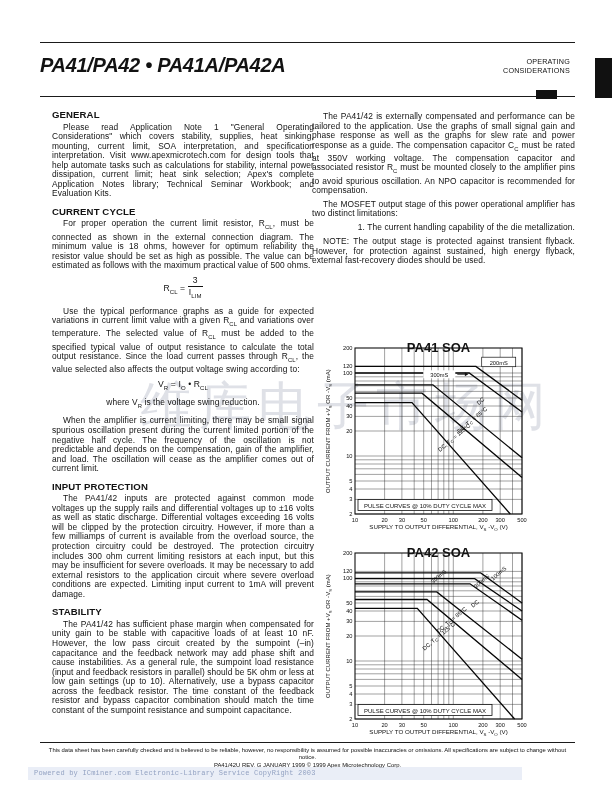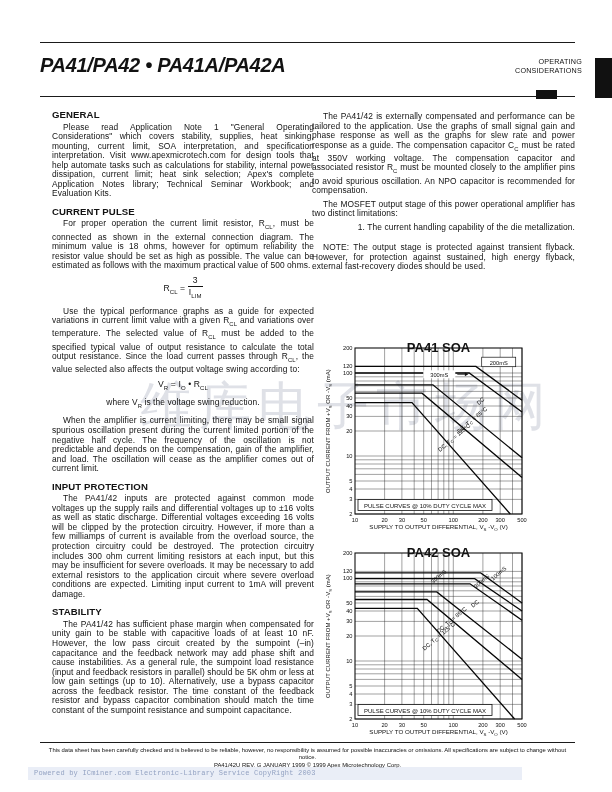--- a/index.html
+++ b/index.html
@@ -1,20 +1,20 @@
 <!DOCTYPE html>
 <html><head>
 <meta charset="utf-8">
 <style>
   html,body{margin:0;padding:0;background:#888;}
   #page{position:relative;width:612px;height:792px;background:#ffffff;margin:0 auto;
         font-family:"Liberation Sans",sans-serif;color:#121212;overflow:hidden;}
   .rule{position:absolute;background:#1a1a1a;height:1.4px;}
   #title{position:absolute;left:40px;top:54px;font-size:20px;font-weight:bold;letter-spacing:-0.3px;font-style:italic;}
-  #hdr-right{position:absolute;right:30px;top:58px;text-align:right;font-size:7.2px;line-height:8.6px;letter-spacing:0.2px;}
+  #hdr-right{position:absolute;right:42px;top:58px;text-align:right;font-size:7.2px;line-height:8.6px;letter-spacing:0.2px;}
   .blackmark{position:absolute;background:#111;}
   .col{position:absolute;top:110px;width:262px;font-size:8.4px;line-height:9.55px;text-align:justify;letter-spacing:0.1px;}
   #col-left{left:52px;}
   #col-right{left:312px;width:263px;}
   .sec-head{font-weight:bold;font-size:9.6px;letter-spacing:0.1px;margin:8px 0 3px 0;text-align:left;}
   .para{margin:0 0 4px 0;text-indent:11px;}
   .list-item{padding-left:12px;text-indent:-12px;margin:1px 0;text-align:right;}
   .formula{text-align:center;font-size:8.6px;margin:5px 0;text-indent:0;}
   .frac{display:inline-block;vertical-align:middle;text-align:center;}
   .frac .num{display:block;border-bottom:0.9px solid #111;padding:0 5px 1px 5px;}
@@ -54,21 +54,21 @@
   <div class="rule" style="left:40px;top:96px;width:535px;"></div>
   <div class="blackmark" style="left:536px;top:90px;width:21px;height:9px;"></div>
   <div class="blackmark" style="left:595px;top:58px;width:17px;height:40px;"></div>
 
   <div id="wm-cn">维库电子市场网</div>
 
   <div id="col-left" class="col">
     <div class="sec-head" style="margin-top:0;">GENERAL</div>
     <div class="para">Please read Application Note 1 "General Operating Considerations" which covers stability, supplies, heat sinking, mounting, current limit, SOA interpretation, and specification interpretation. Visit www.apexmicrotech.com for design tools that help automate tasks such as calculations for stability, internal power dissipation, current limit; heat sink selection; Apex's complete Application Notes library; Technical Seminar Workbook; and Evaluation Kits.</div>
 
-    <div class="sec-head">CURRENT PULSE</div>
+    <div class="sec-head">CURRENT CYCLE</div>
     <div class="para">For proper operation the current limit resistor, R<sub>CL</sub>, must be connected as shown in the external connection diagram. The minimum value is 18 ohms, however for optimum reliability the resistor value should be set as high as possible. The value can be estimated as follows with the maximum practical value of 500 ohms.</div>
 
     <div class="formula">
       <span>R<sub>CL</sub>  =</span>
       <span class="frac">
         <span class="num">3</span>
         <span class="den">I<sub>LIM</sub></span>
       </span>
     </div>
 
@@ -82,21 +82,21 @@
 
     <div class="sec-head">STABILITY</div>
     <div class="para">The PA41/42 has sufficient phase margin when compensated for unity gain to be stable with capacitive loads of at least 10 nF. However, the low pass circuit created by the sumpoint (–in) capacitance and the feedback network may add phase shift and cause instabilities. As a general rule, the sumpoint load resistance (input and feedback resistors in parallel) should be 5K ohm or less at low gain settings (up to 10). Alternatively, use a bypass capacitor across the feedback resistor. The time constant of the feedback resistor and bypass capacitor combination should match the time constant of the sumpoint resistance and sumpoint capacitance.</div>
   </div>
 
   <div id="col-right" class="col">
     <div class="para" style="margin-top:2px;">The PA41/42 is externally compensated and performance can be tailored to the application. Use the graphs of small signal gain and phase response as well as the graphs for slew rate and power response as a guide. The compensation capacitor C<sub>C</sub> must be rated at 350V working voltage. The compensation capacitor and associated resistor R<sub>C</sub> must be mounted closely to the amplifier pins to avoid spurious oscillation. An NPO capacitor is recommended for compensation.</div>
 
     <div class="para">The MOSFET output stage of this power operational amplifier has two distinct limitations:</div>
     <div class="list-item">1. The current handling capability of the die metallization.</div>
-    <div class="para" style="margin-top:11px;">NOTE: The output stage is protected against transient flyback. However, for protection against sustained, high energy flyback, external fast-recovery diodes should be used.</div>
+    <div class="para" style="margin-top:5px;">NOTE: The output stage is protected against transient flyback. However, for protection against sustained, high energy flyback, external fast-recovery diodes should be used.</div>
   </div>
 
   <div id="chart0" class="chart">
     <div class="ctitle">PA41 SOA</div>
     <div class="ylab">OUTPUT CURRENT FROM +V<sub>S</sub> OR -V<sub>S</sub> (mA)</div>
     <div class="plotbox"><svg width="255" height="208" viewBox="0 0 255 208">
           <line class="g" x1="64.6" y1="16" x2="64.6" y2="182"></line>
           <line class="g" x1="81.9" y1="16" x2="81.9" y2="182"></line>
           <line class="g" x1="94.2" y1="16" x2="94.2" y2="182"></line>
           <line class="g" x1="103.7" y1="16" x2="103.7" y2="182"></line>

